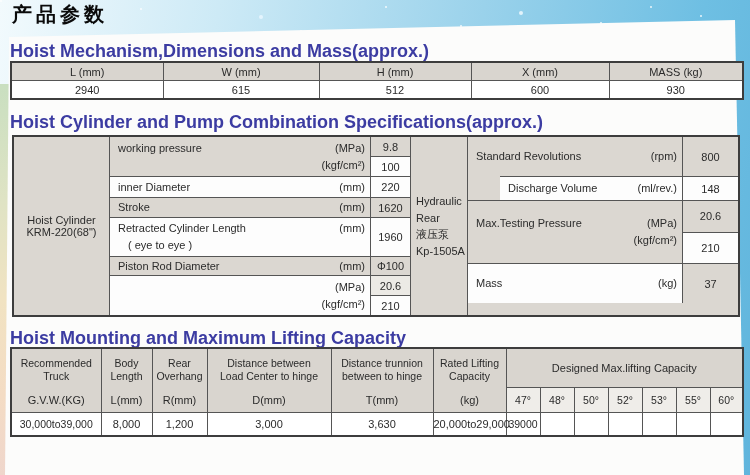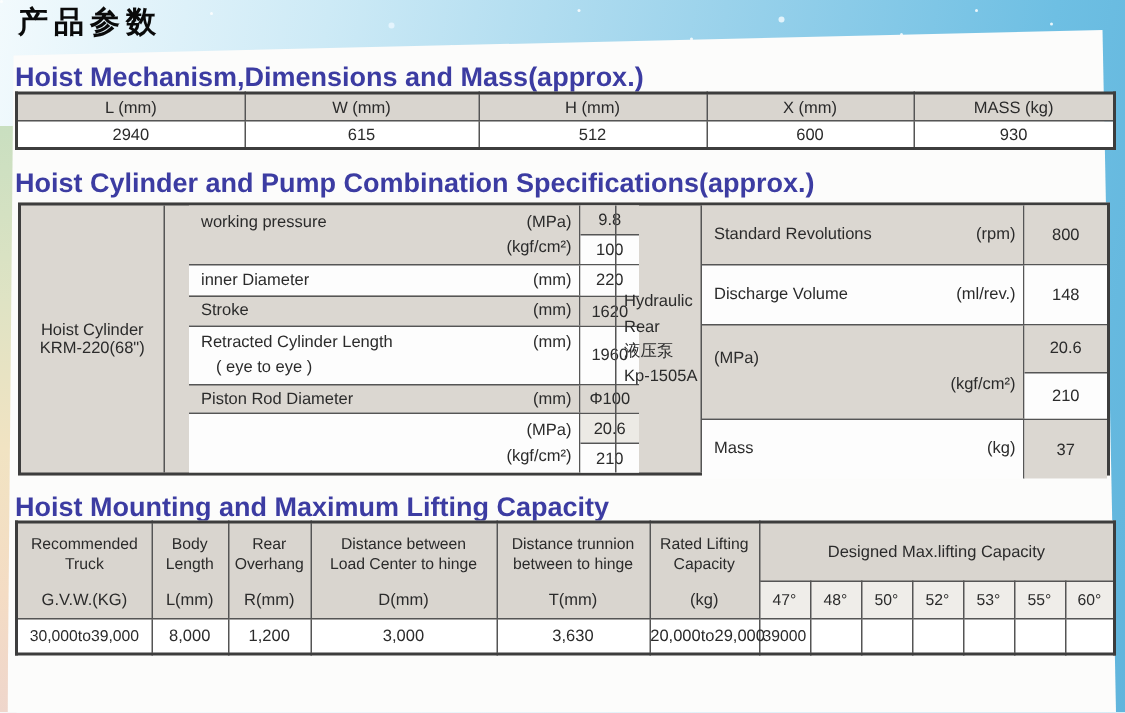--- a/index.html
+++ b/index.html
@@ -27,39 +27,39 @@
   .t1 th,.t1 td{border:1px solid #555;height:17px;text-align:center;font-weight:normal;padding:0;}
   .t1 thead th{background:#d9d5cf;}
   .t1 td{background:#fff;}
 
   
   .t2{position:absolute;left:12px;top:135px;width:728px;height:182px;box-sizing:border-box;
     border:2px solid #3d3d3d;background:#dbd7d1;font-size:11px;}
   .t2 .cell-cyl{position:absolute;left:0;top:0;width:96px;height:100%;box-sizing:border-box;
     border-right:1px solid #555;display:flex;flex-direction:column;justify-content:center;
     align-items:center;text-align:center;}
-  .t2 .rows-left{position:absolute;left:112px;top:0;width:300px;height:100%;}
+  .t2 .rows-left{position:absolute;left:96px;top:0;width:300px;height:100%;}
   .t2 .cell-pump{position:absolute;left:396px;top:0;width:58px;height:100%;box-sizing:border-box;
     border-left:1px solid #555;border-right:1px solid #555;display:flex;flex-direction:column;
     justify-content:center;padding-left:5px;line-height:1.5;}
   .t2 .rows-right{position:absolute;left:454px;top:0;width:270px;height:100%;}
   .t2 .row{box-sizing:border-box;border-top:1px solid #555;display:flex;}
   .t2 .row:first-child{border-top:none;}
   .t2 .lblcell{flex:1;display:flex;flex-direction:column;justify-content:center;
     padding:0 5px 0 8px;box-sizing:border-box;}
   .t2 .line{display:flex;justify-content:space-between;align-items:center;line-height:17px;}
   .t2 .line.end{justify-content:flex-end;}
   .t2 .line.start{justify-content:flex-start;padding-left:10px;}
   .t2 .valcell{width:40px;border-left:1px solid #555;box-sizing:border-box;
     display:flex;flex-direction:column;}
   .t2 .rows-right .valcell{width:56px;}
   .t2 .v{flex:1;display:flex;align-items:center;justify-content:center;}
   .t2 .v + .v{border-top:1px solid #555;}
   .h39{height:39px;} .h21{height:21px;} .h20{height:20px;} .h19{height:19px;}
-  .h36{height:40px;} .h63{height:63px;} .h40{height:40px;}
+  .h36{height:24px;margin-left:32px;} .h63{height:63px;} .h40{height:40px;}
   .bg-grey{background:#dbd7d1;} .bg-white{background:#fdfdfd;} .bg-lgrey{background:#eceae5;}
 
   
   .t3{position:absolute;left:10px;top:347px;width:732px;border-collapse:collapse;table-layout:fixed;
     border:2px solid #3d3d3d;background:#fff;font-size:11px;}
   .t3 th,.t3 td{border:1px solid #555;padding:0;font-weight:normal;text-align:center;}
   .t3 .hcell{background:#d9d5cf;vertical-align:middle;}
   .t3 .hdr{display:flex;flex-direction:column;justify-content:space-between;height:56px;
     padding:4px 1px 3px;box-sizing:border-box;}
   .t3 .hdr .t{font-size:10.5px;white-space:pre-line;line-height:1.3;}
@@ -225,20 +225,21 @@
               <span>(ml/rev.)</span>
             </div>
           </div>
         <div class="valcell">
             <div class="v bg-white">148</div>
           </div>
       </div>
       <div class="row h63 bg-grey">
         <div class="lblcell">
           <div class="line">
+              <span>Max.Testing Pressure</span>
               <span>(MPa)</span>
             </div>
           <div class="line end">
               <span>(kgf/cm²)</span>
             </div>
         </div>
         <div class="valcell">
           <div class="v bg-grey">20.6</div>
           <div class="v bg-white">210</div>
         </div>

